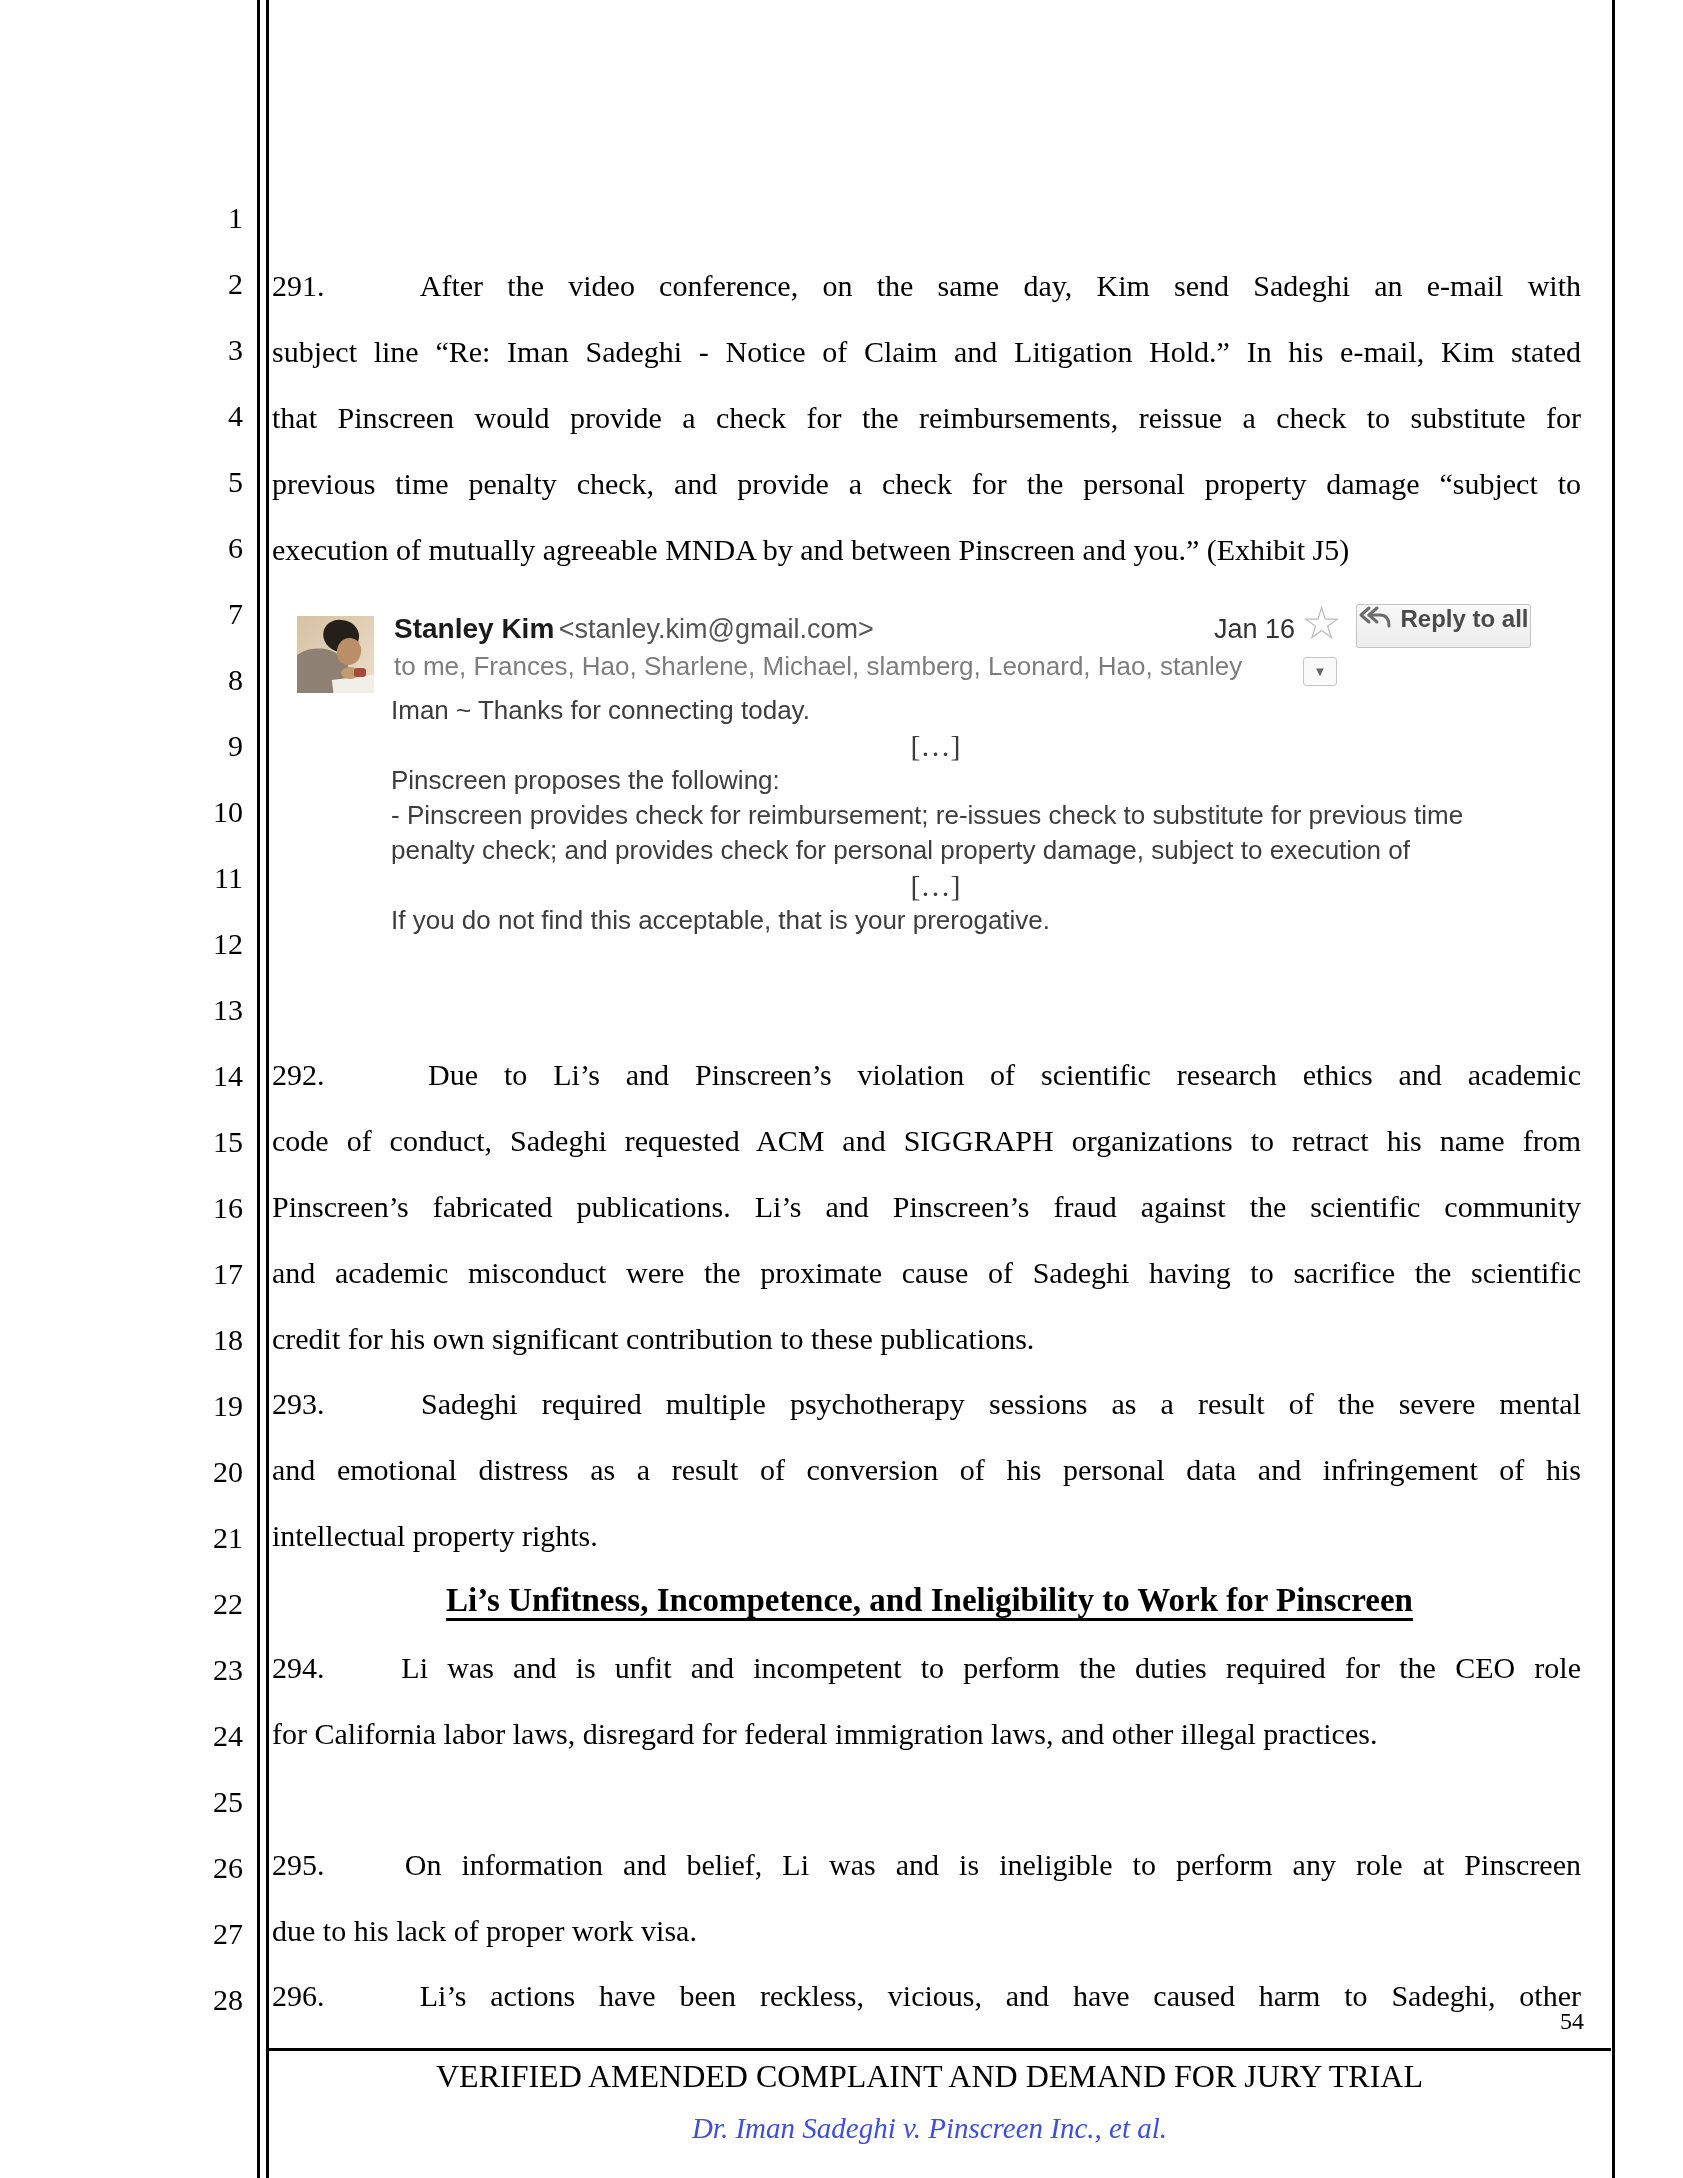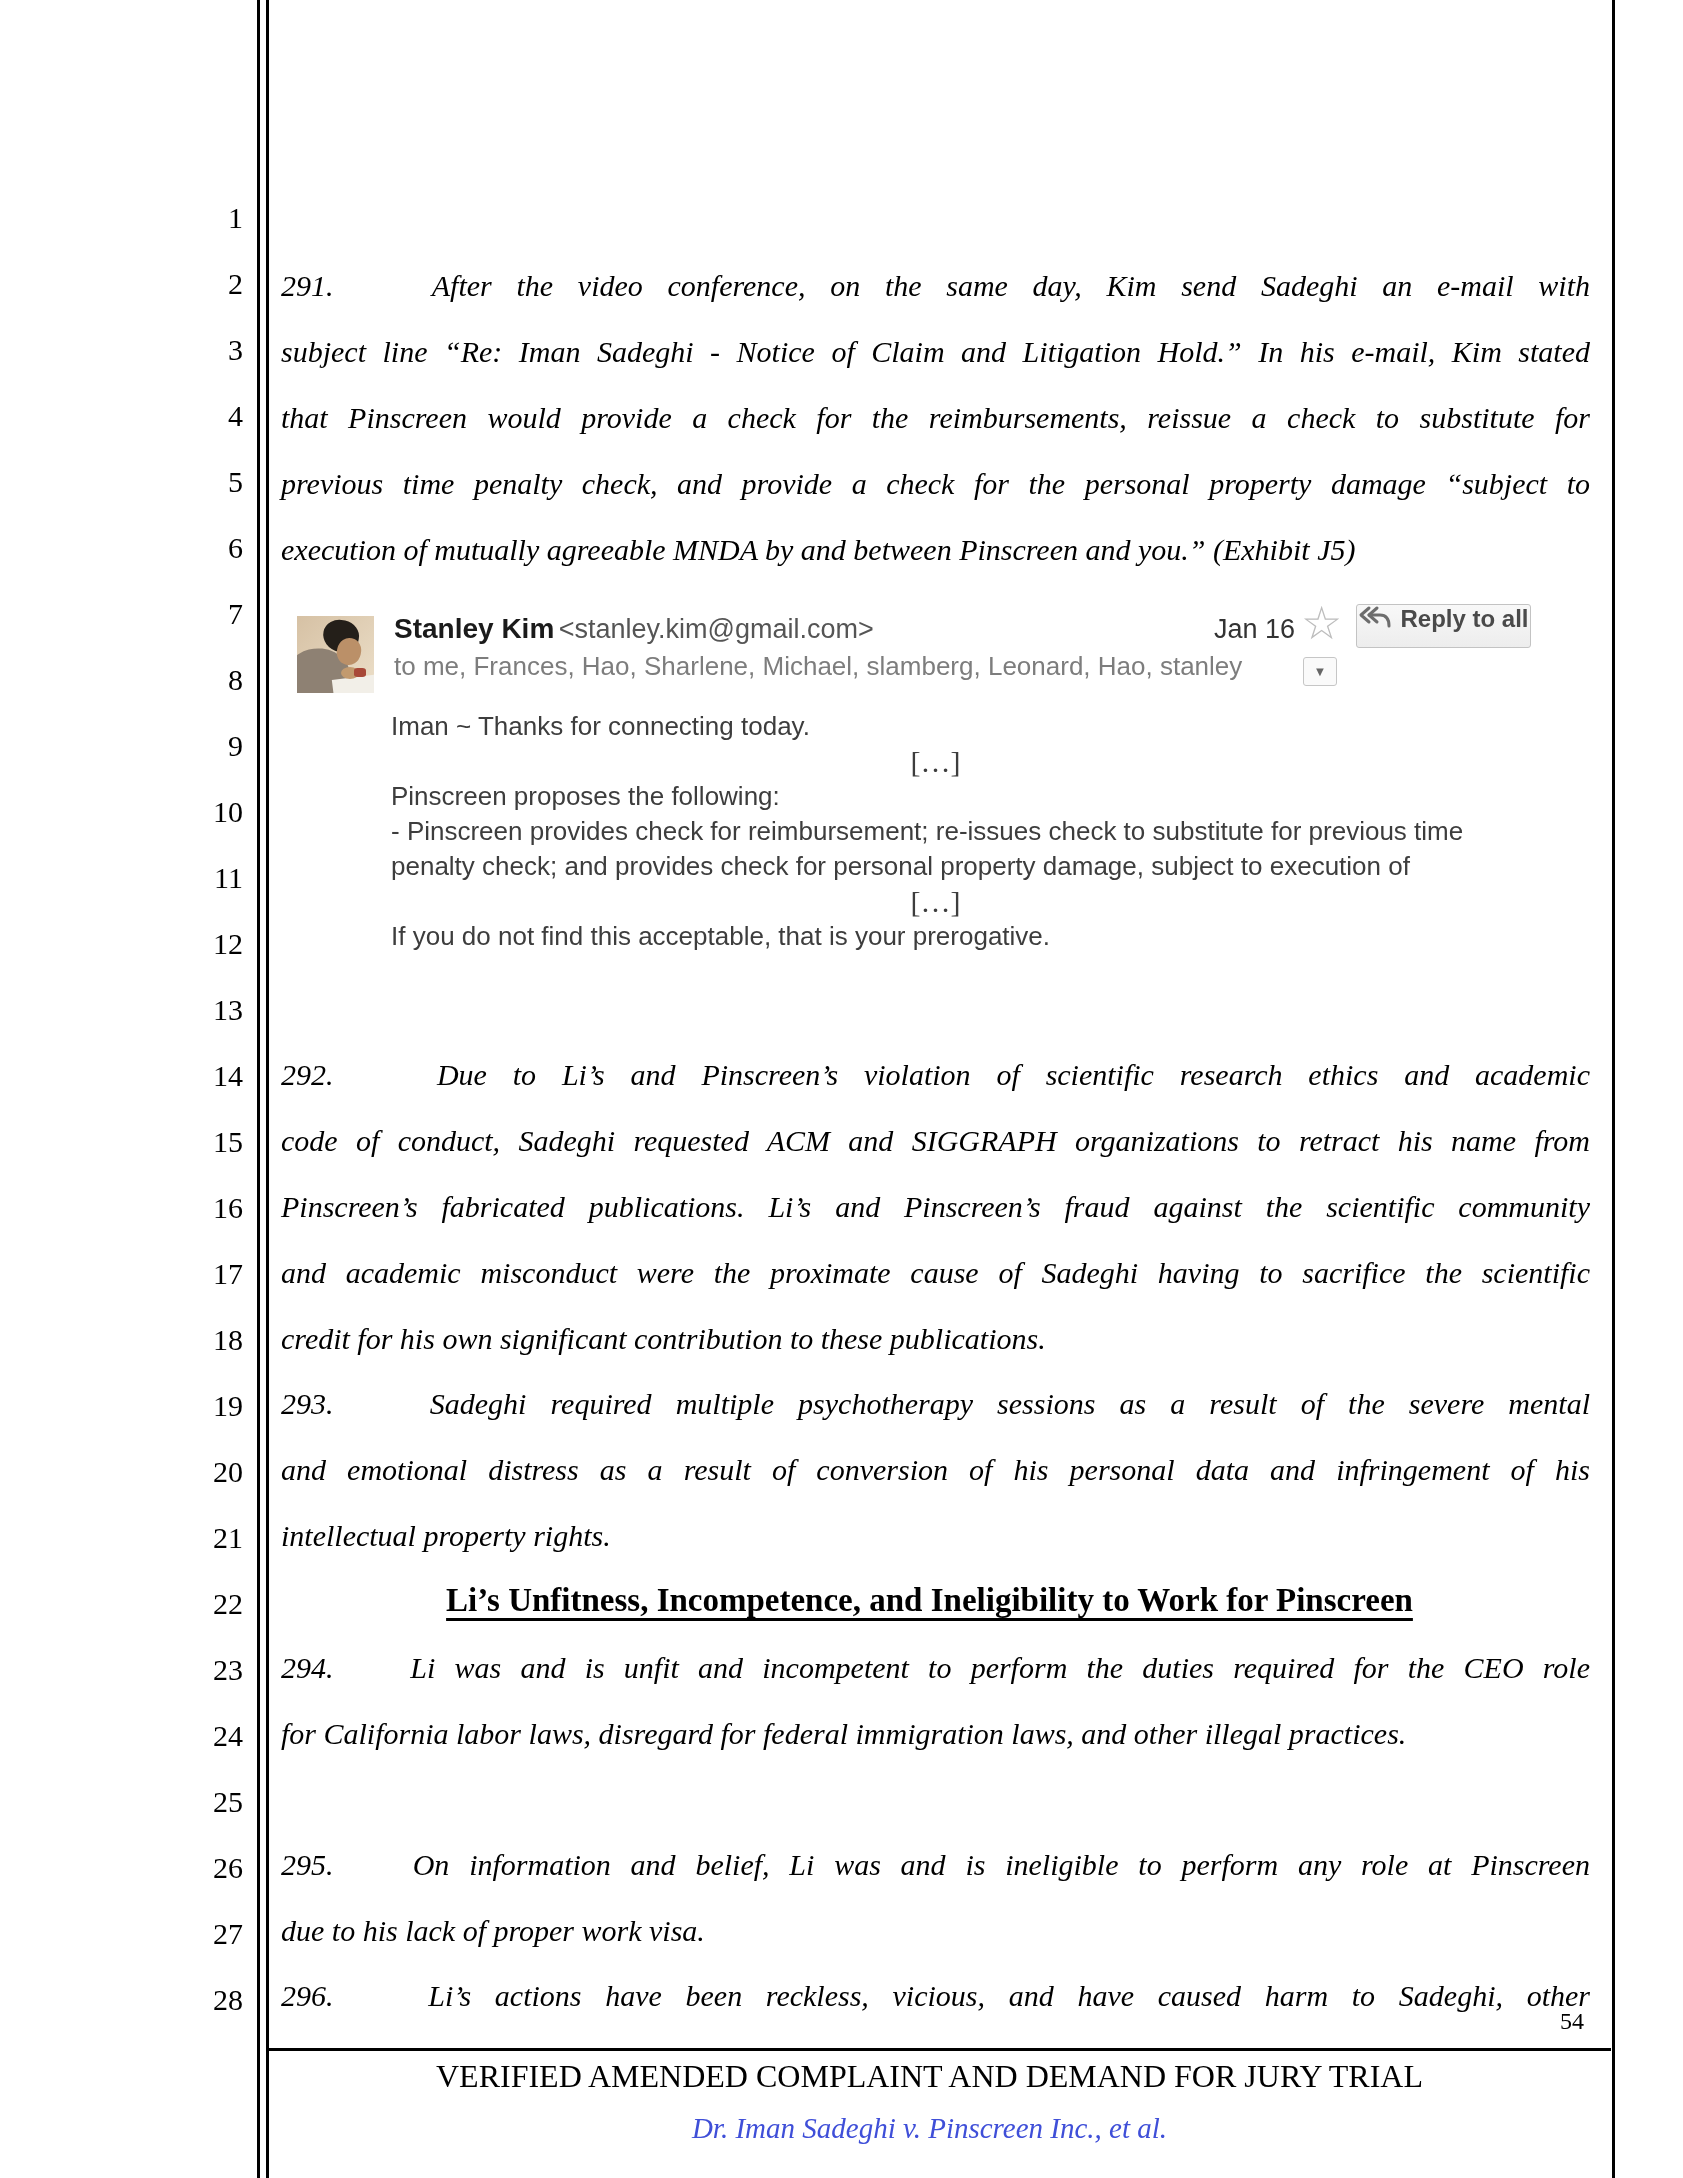--- a/index.html
+++ b/index.html
@@ -4,21 +4,21 @@
 <style>
   html,body{margin:0;padding:0;background:#ffffff;}
   .page{position:relative;width:1683px;height:2178px;background:#ffffff;overflow:hidden;
         font-family:"Liberation Serif",serif;color:#000;}
   .vline{position:absolute;top:0;bottom:0;width:3px;background:#000;}
   .hline{position:absolute;height:3px;background:#000;}
   
   .linenos{position:absolute;left:149px;top:185px;width:94px;}
   .ln{height:66px;line-height:66px;text-align:right;font-size:30px;}
   
-  .para{position:absolute;left:281px;width:1309px;font-style:italic;}
+  .para{position:absolute;left:272px;width:1309px;}
   .line{height:66px;line-height:66px;font-size:30px;white-space:nowrap;}
   .line.j{white-space:normal;text-align:justify;text-align-last:justify;}
   .heading{position:absolute;left:275px;width:1309px;text-align:center;font-size:33px;
            font-weight:bold;height:65px;line-height:65px;}
   .heading span{text-decoration:underline;text-decoration-thickness:3px;text-underline-offset:7px;margin-top:44px;}
   
   .email{position:absolute;left:275px;top:594px;width:1331px;height:416px;
          font-family:"Liberation Sans",sans-serif;color:#3f3f3f;}
   .avatar{position:absolute;left:22px;top:22px;width:77px;height:77px;overflow:hidden;
           background:linear-gradient(135deg,#d6c1a4,#ecdfc9);}
@@ -37,21 +37,21 @@
   .em-date{position:absolute;left:939px;top:20px;font-size:27px;color:#333;white-space:nowrap;}
   .em-star{position:absolute;left:1026px;top:2px;font-size:46px;color:#bdbdbd;}
   .em-replyall{position:absolute;left:1081px;top:10px;width:175px;height:44px;
       border:1px solid #c3c3c3;border-radius:3px;background:linear-gradient(#f8f8f8,#ededed);
       display:flex;justify-content:center;gap:8px;
       font-size:24px;font-weight:bold;color:#4a4a4a;box-sizing:border-box;}
   .em-to{position:absolute;left:119px;top:57px;font-size:26px;color:#7d7d7d;white-space:nowrap;}
   .em-dd{position:absolute;left:1028px;top:63px;width:32px;height:27px;border:1px solid #c6c6c6;
          border-radius:3px;background:#fafafa;display:flex;align-items:center;justify-content:center;
          font-size:13px;color:#666;}
-  .em-body{position:absolute;left:116px;top:115px;width:1148px;}
+  .em-body{position:absolute;left:116px;top:99px;width:1148px;}
   .em-line{height:35px;line-height:35px;font-size:26px;color:#3d3d3d;white-space:nowrap;}
   .em-line.ell{font-family:"Liberation Serif",serif;font-size:30px;text-align:center;
                width:1089px;white-space:normal;}
   
   .f-pageno{position:absolute;left:275px;top:2006px;width:1309px;text-align:right;font-size:24px;height:30px;line-height:30px;}
   .f-title{position:absolute;left:275px;top:2054px;width:1309px;text-align:center;font-size:32px;height:44px;line-height:44px;}
   .f-case{position:absolute;left:275px;top:2098px;width:1309px;text-align:center;font-size:29px;
           font-style:italic;color:#3f4fd8;height:40px;line-height:40px;margin-top:10px;}
 </style>
 </head>

